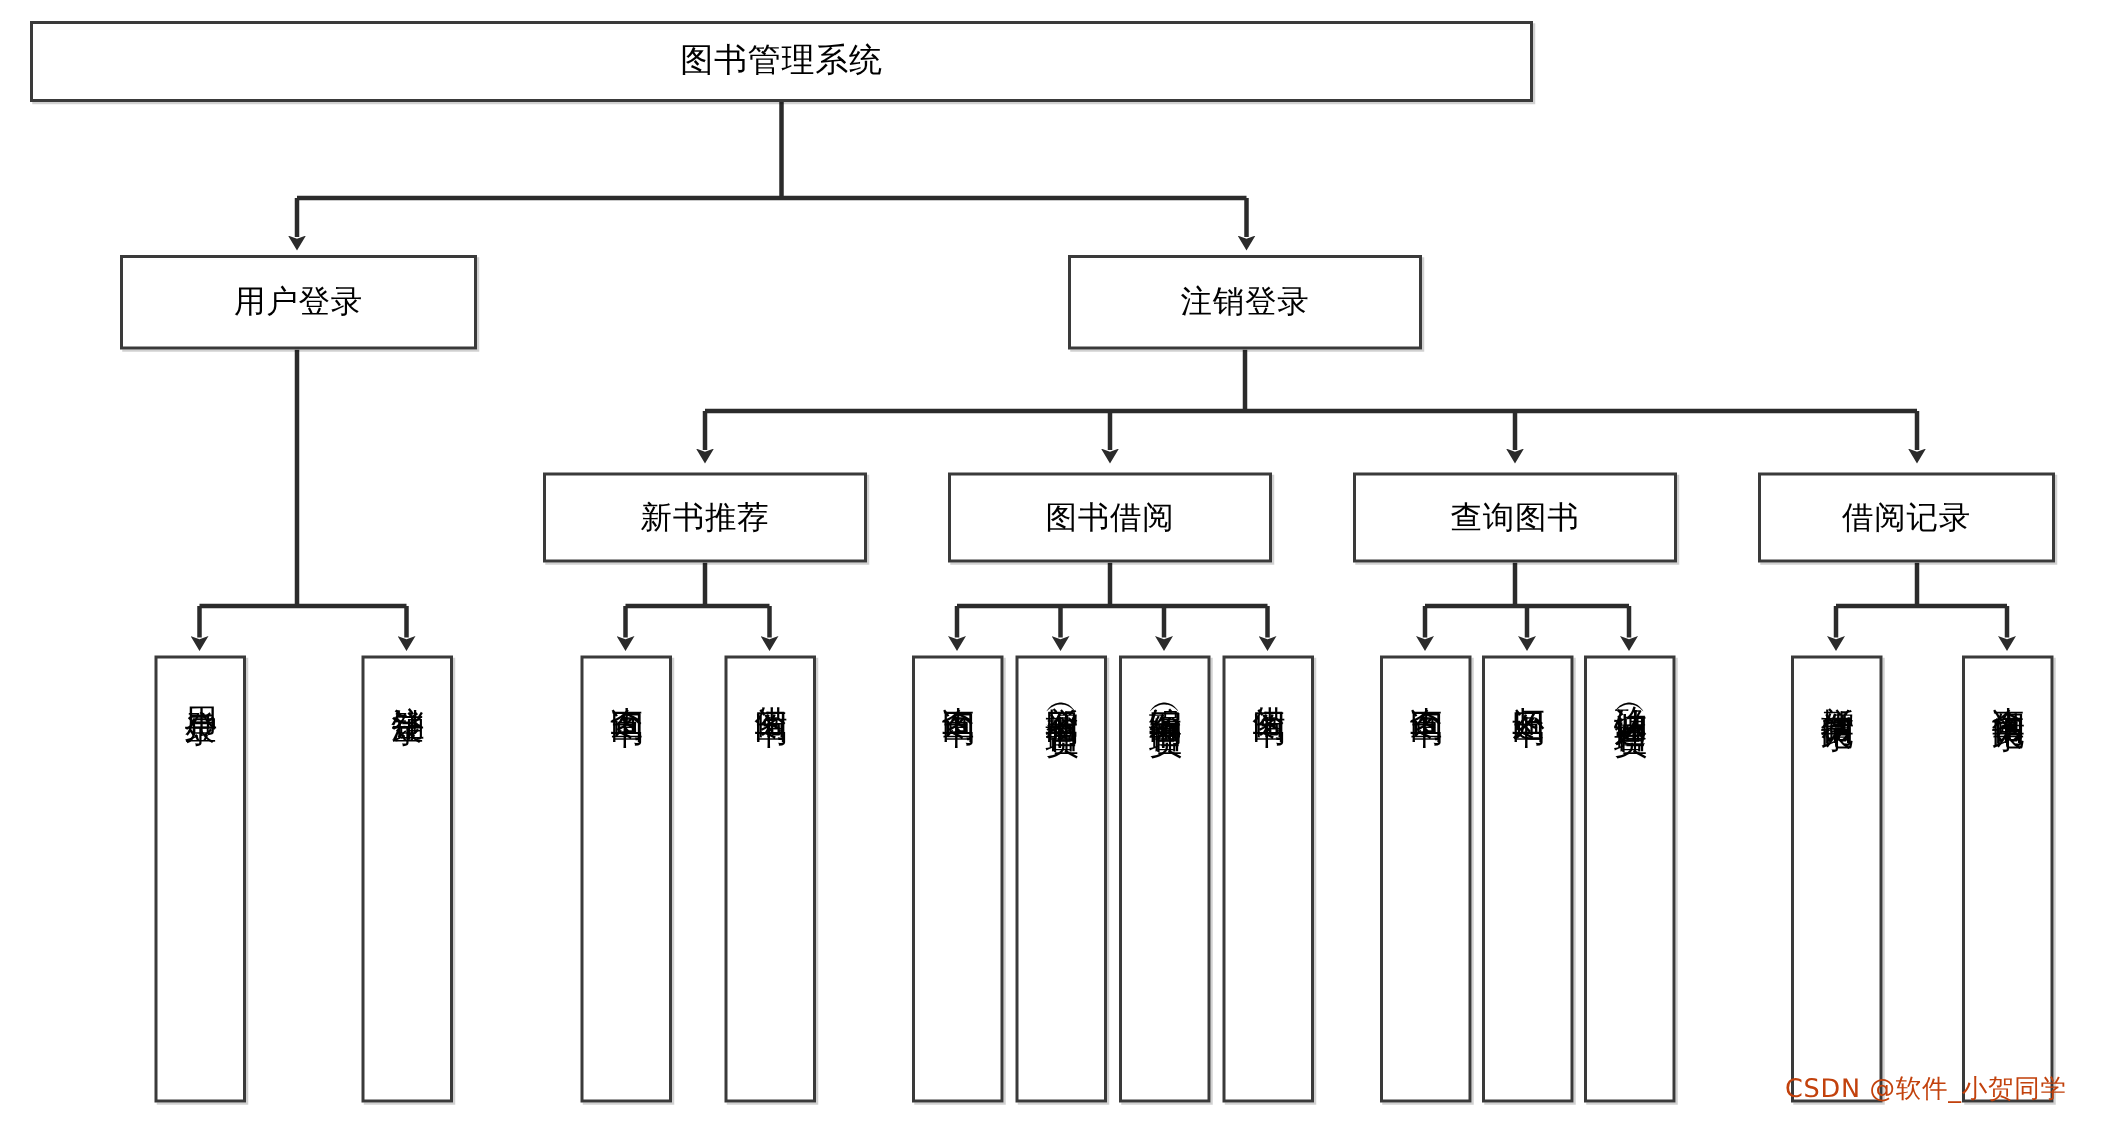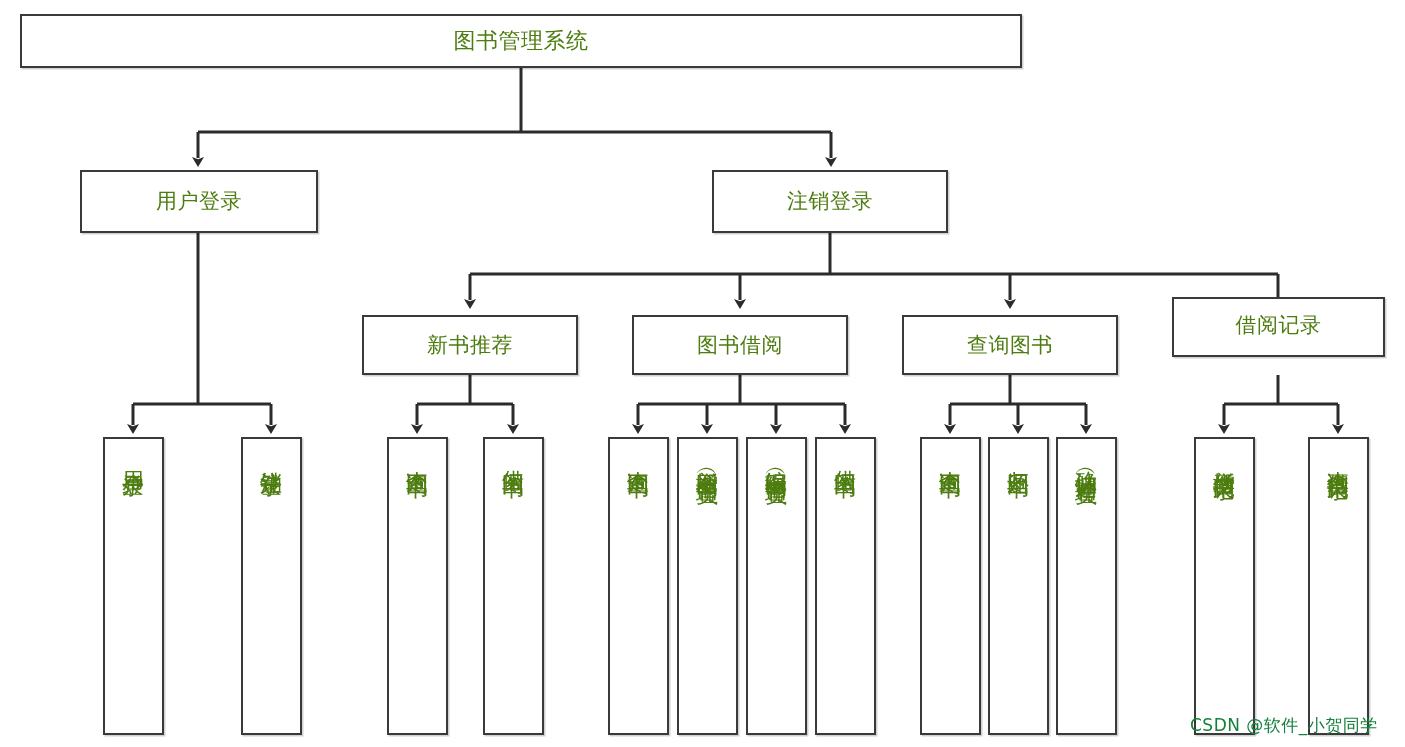--- a/index.html
+++ b/index.html
@@ -28,21 +28,21 @@
   }
   .node {
     position: absolute;
     box-sizing: border-box;
     background: #ffffff;
     border: 2.5px solid #3a3a3a;
     box-shadow: 1.5px 1.5px 0 rgba(0,0,0,0.18);
     display: flex;
     align-items: center;
     justify-content: center;
-    color: #4d7c0f;
+    color: #000000;
   }
   .node .label {
     display: block;
     text-align: center;
     line-height: 1.18;
     letter-spacing: 0.5px;
     white-space: pre;
   }
   .node.h .label {
     font-size: 21px;
@@ -61,21 +61,21 @@
     line-height: 1.05;
     letter-spacing: 2px;
     white-space: normal;
     max-height: 270px;
   }
   .watermark {
     position: absolute;
     left: 1190px;
     top: 714px;
     font-size: 17px;
-    color: #15803d;
+    color: #c2410c;
     letter-spacing: 0.5px;
     white-space: nowrap;
     font-family: "DejaVu Sans", "Liberation Sans", sans-serif;
   }
 </style>
 </head>
 <body>
 
 <div id="diagram">
 
@@ -146,21 +146,21 @@
   </div>
 
   <div class="node h" style="left:632px; top:315px; width:216px; height:60px;">
     <span class="label">图书借阅</span>
   </div>
 
   <div class="node h" style="left:902px; top:315px; width:216px; height:60px;">
     <span class="label">查询图书</span>
   </div>
 
-  <div class="node h" style="left:1172px; top:297px; width:213px; height:60px;font-family:Liberation Mono, monospace;">
+  <div class="node h" style="left:1172px; top:315px; width:198px; height:60px;">
     <span class="label">借阅记录</span>
   </div>
 
   <div class="node v" style="left:103px; top:437px; width:61px; height:298px;">
     <span class="label">用户登录</span>
   </div>
 
   <div class="node v" style="left:241px; top:437px; width:61px; height:298px;">
     <span class="label">注销登录</span>
   </div>

